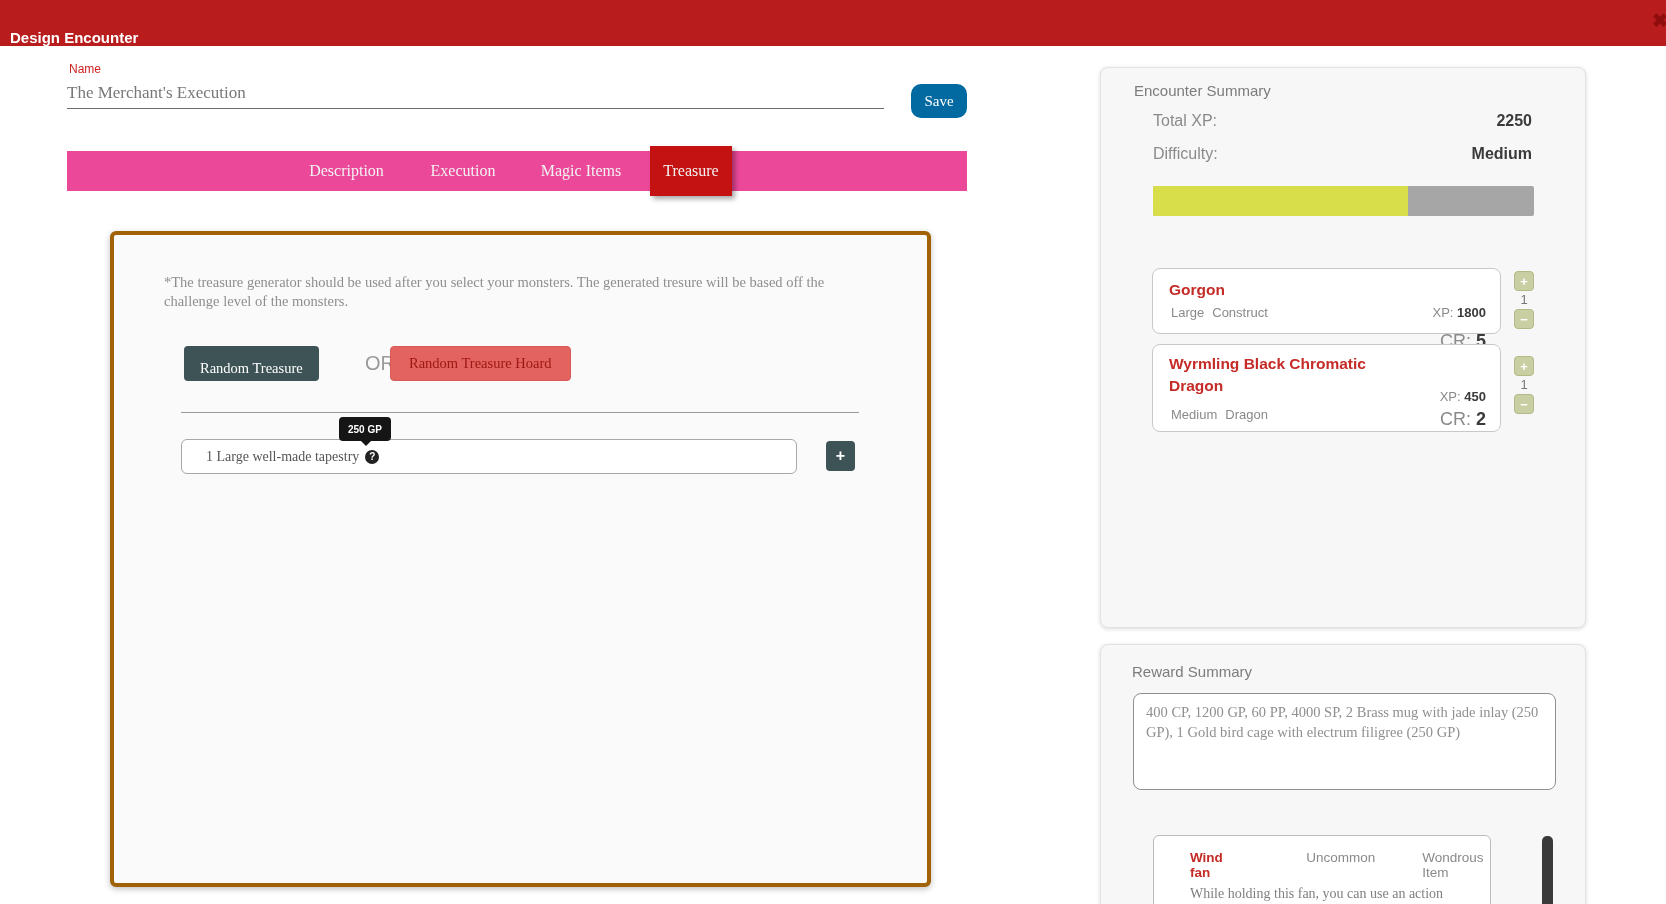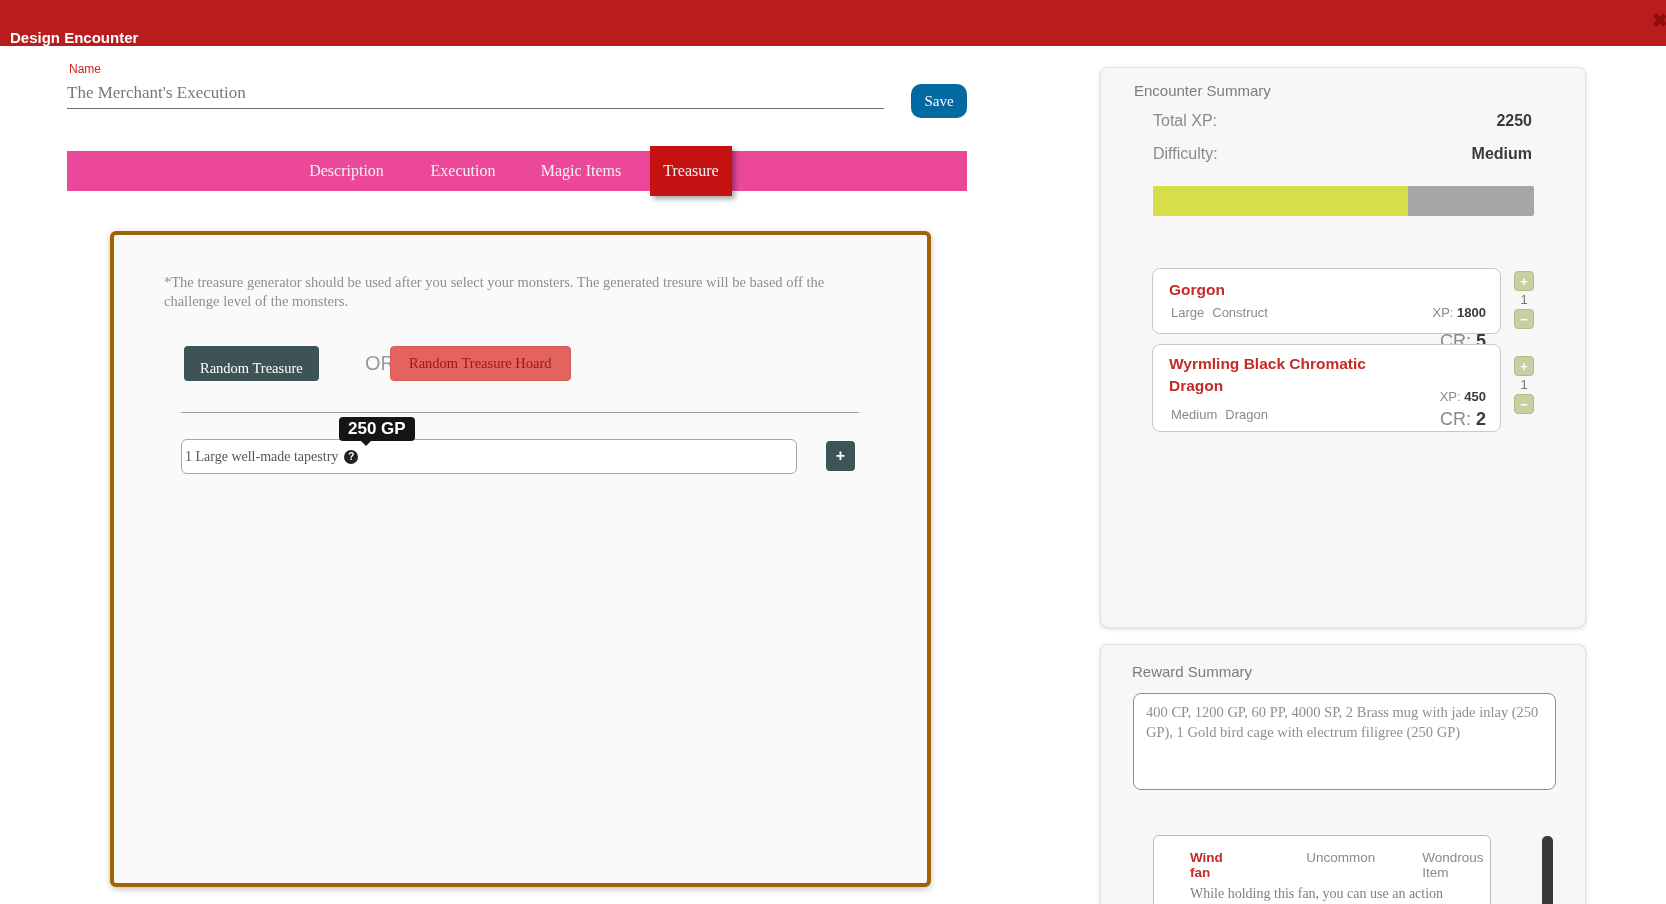--- a/index.html
+++ b/index.html
@@ -66,32 +66,32 @@
     font-size:20px;color:#9a9a9a;
   }
   .btn-hoard{
     position:absolute;left:276px;top:111px;height:35px;padding:0 18px;background:#e2635f;
     color:#a01815;border:1px solid #d65a56;border-radius:4px;
     font-family:"Liberation Serif",serif;font-size:14.5px;cursor:pointer;
   }
   .divider{position:absolute;left:67px;top:177px;width:678px;height:1px;background:#9b9b9b;}
   .tooltip{
     position:absolute;left:225px;top:182px;height:24px;padding:0 9px;background:#151515;
-    color:#ffffff;font-size:17px;font-weight:bold;border-radius:4px;
+    color:#ffffff;font-size:10px;font-weight:bold;border-radius:4px;
     display:flex;align-items:center;z-index:5;
   }
   .tooltip-arrow{
     position:absolute;left:21px;bottom:-5px;width:0;height:0;
     border-left:6px solid transparent;border-right:6px solid transparent;
     border-top:6px solid #151515;
   }
   .item-input{
     position:absolute;left:67px;top:204px;width:616px;height:35px;background:#ffffff;
     border:1px solid #a8a8a8;border-radius:6px;box-sizing:border-box;
-    display:flex;align-items:center;padding-left:3px;cursor:text;
+    display:flex;align-items:center;padding-left:24px;cursor:text;
   }
   .item-input .item-text{
     font-family:"Liberation Serif",serif;font-size:14px;color:#555555;
   }
   .help-circle{
     width:14px;height:14px;background:#222222;color:#ffffff;border-radius:50%;
     display:inline-flex;align-items:center;justify-content:center;
     font-size:10px;font-weight:bold;margin-left:6px;cursor:pointer;flex:0 0 auto;
   }
   .btn-add{

